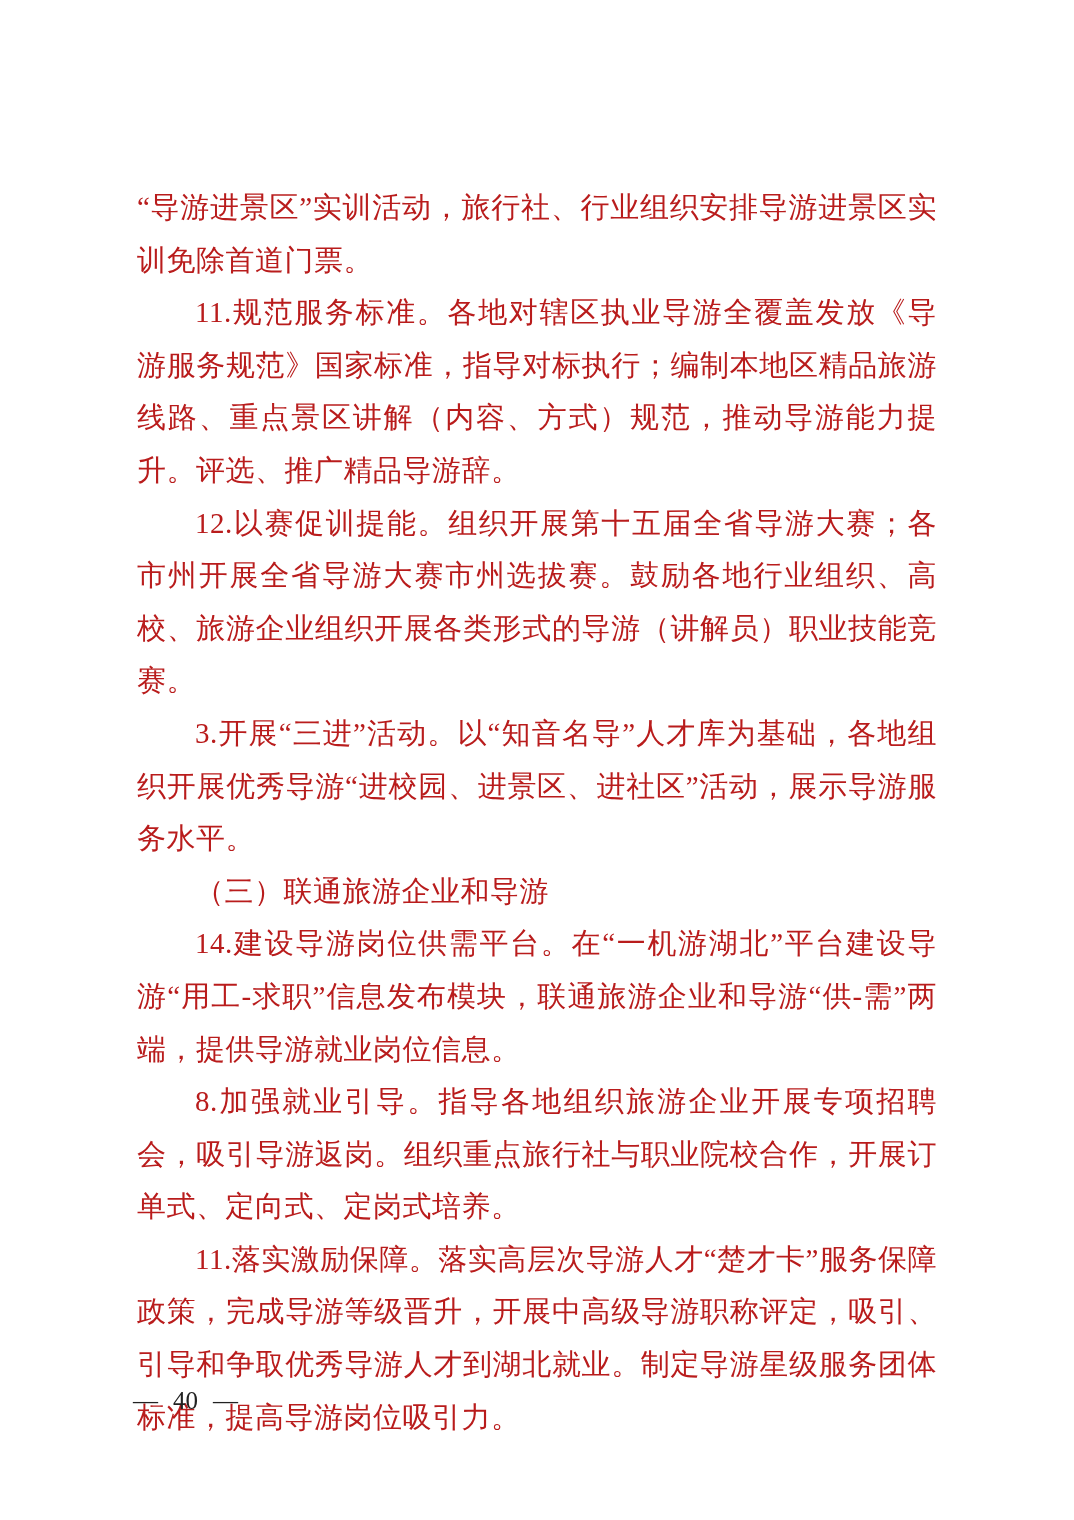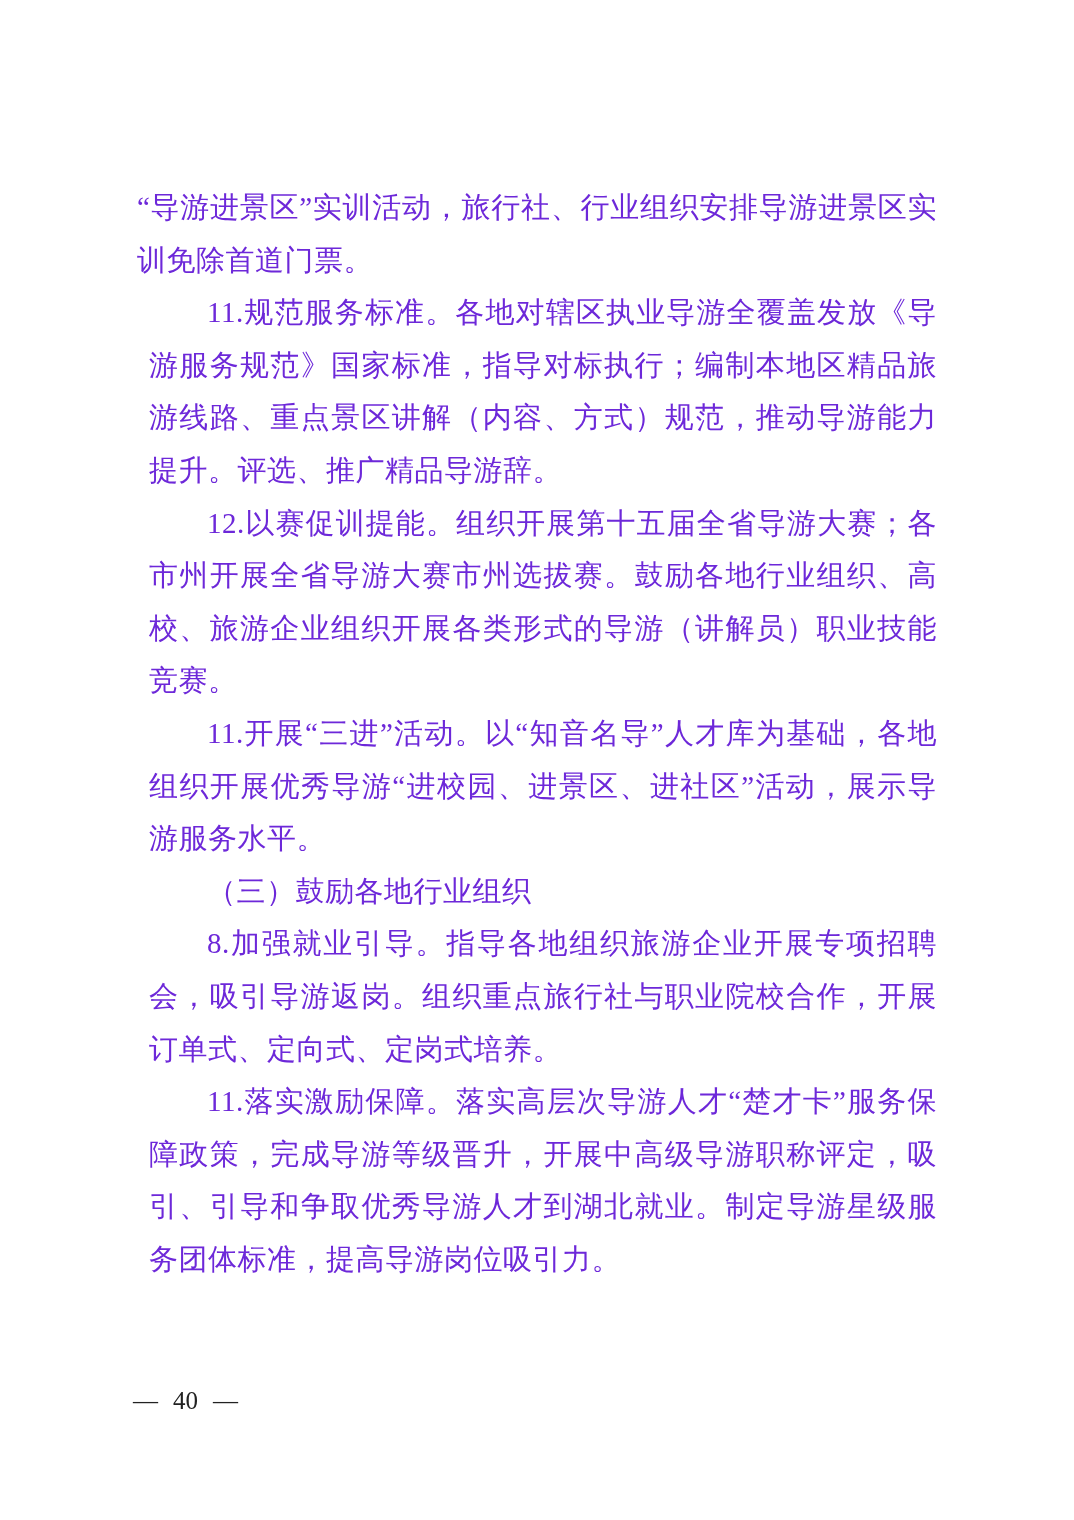--- a/index.html
+++ b/index.html
@@ -22,25 +22,24 @@
     top: 181px;
     width: 800px;
   }
   .para {
     margin: 0;
     font-size: 29px;
     line-height: 52.6px;
     text-align: justify;
     text-justify: inter-ideograph;
     letter-spacing: 0.5px;
-    color: #6d28d9;
+    color: #b91c1c;
   }
   .para.indent {
     text-indent: 2em;
-    margin-left: 12px;
   }
   .footer {
     position: absolute;
     left: 133px;
     top: 1385px;
     display: flex;
     align-items: center;
     gap: 15px;
     font-size: 25px;
     line-height: 32px;
@@ -52,22 +51,23 @@
 </style>
 </head>
 <body>
 
 <div class="page">
 
   <div class="content">
     <p class="para">“导游进景区”实训活动，旅行社、行业组织安排导游进景区实训免除首道门票。</p>
     <p class="para indent">11.规范服务标准。各地对辖区执业导游全覆盖发放《导游服务规范》国家标准，指导对标执行；编制本地区精品旅游线路、重点景区讲解（内容、方式）规范，推动导游能力提升。评选、推广精品导游辞。</p>
     <p class="para indent">12.以赛促训提能。组织开展第十五届全省导游大赛；各市州开展全省导游大赛市州选拔赛。鼓励各地行业组织、高校、旅游企业组织开展各类形式的导游（讲解员）职业技能竞赛。</p>
-    <p class="para indent">11.开展“三进”活动。以“知音名导”人才库为基础，各地组织开展优秀导游“进校园、进景区、进社区”活动，展示导游服务水平。</p>
-    <p class="para indent">（三）鼓励各地行业组织</p>
+    <p class="para indent">3.开展“三进”活动。以“知音名导”人才库为基础，各地组织开展优秀导游“进校园、进景区、进社区”活动，展示导游服务水平。</p>
+    <p class="para indent">（三）联通旅游企业和导游</p>
+    <p class="para indent">14.建设导游岗位供需平台。在“一机游湖北”平台建设导游“用工-求职”信息发布模块，联通旅游企业和导游“供-需”两端，提供导游就业岗位信息。</p>
     <p class="para indent">8.加强就业引导。指导各地组织旅游企业开展专项招聘会，吸引导游返岗。组织重点旅行社与职业院校合作，开展订单式、定向式、定岗式培养。</p>
     <p class="para indent">11.落实激励保障。落实高层次导游人才“楚才卡”服务保障政策，完成导游等级晋升，开展中高级导游职称评定，吸引、引导和争取优秀导游人才到湖北就业。制定导游星级服务团体标准，提高导游岗位吸引力。</p>
   </div>
 
   <div class="footer">
     <span class="dash">—</span>
     <span class="num">40</span>
     <span class="dash">—</span>
   </div>
 

